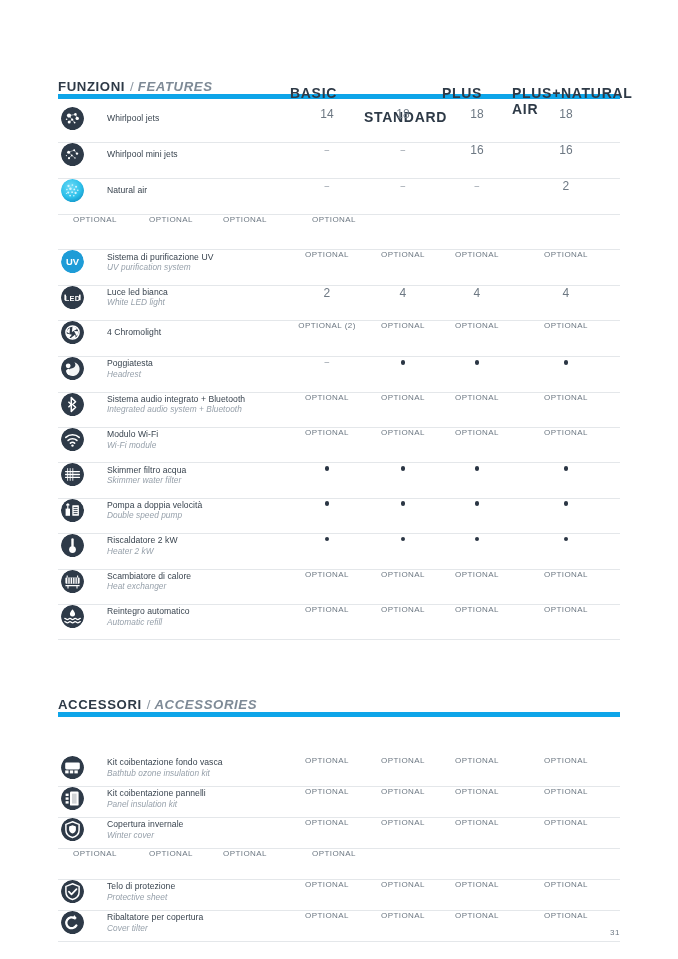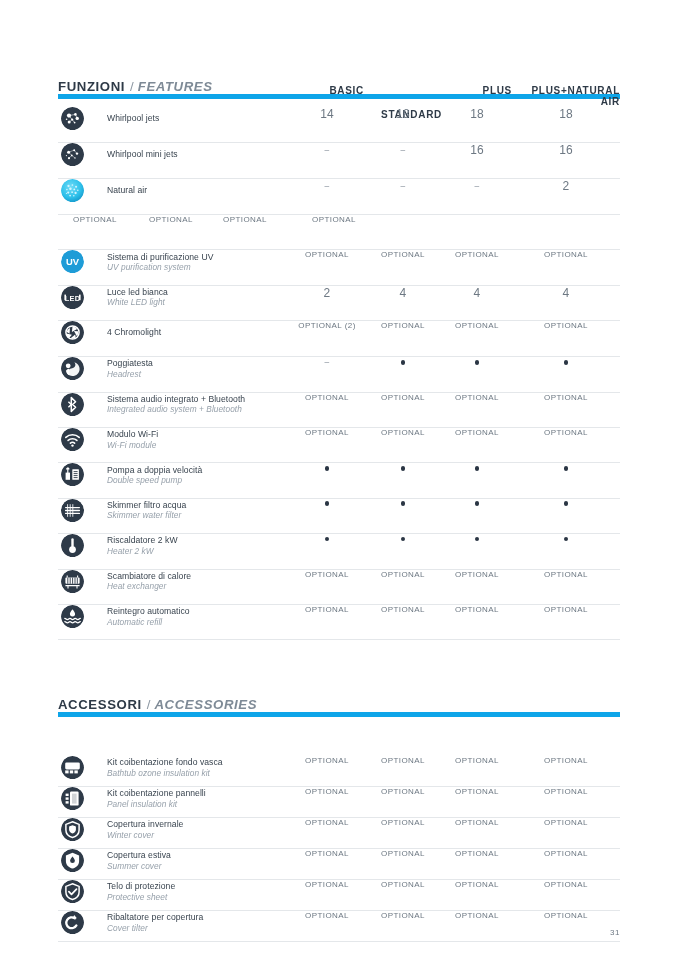--- a/index.html
+++ b/index.html
@@ -52,25 +52,25 @@
   }
 
   
   .col-heads {
     position: absolute;
     left: 290px;
     width: 330px;
     display: flex;
   }
   .col-heads .ch {
-    font-size: 10px;
+    font-size: 14px;
     font-weight: bold;
     letter-spacing: 0.7px;
     color: #2e3a47;
-    text-align: right;
+    text-align: left;
   }
   .ch.c1 { width: 74px; }
   .ch.c2 { width: 78px; margin-top: 24px; }
   .ch.c3 { width: 70px; }
   .ch.c4 { width: 108px; }
 
   
   .tbl {
     position: absolute;
     left: 58px;
@@ -424,63 +424,63 @@
           <div class="v c2">OPTIONAL</div>
           <div class="v c3">OPTIONAL</div>
           <div class="v c4">OPTIONAL</div>
         </div>
       </div>
       <div class="row h35">
         <div class="cell-label">
           <span class="ico">
             <svg viewBox="0 0 23 23">
               <circle cx="11.5" cy="11.5" r="11.5" fill="#2e3a48"></circle>
+              <g stroke="#fff" stroke-width="1.3" fill="none" stroke-linecap="round">
+                <path d="M4.6 8.6h13.8"></path>
+                <path d="M4.6 11.5h13.8"></path>
+                <path d="M4.6 14.4h13.8"></path>
+              </g>
+              <g stroke="#fff" stroke-width="0.85">
+                <line x1="6.6" y1="5.2" x2="6.6" y2="17.8"></line>
+                <line x1="9.2" y1="5.2" x2="9.2" y2="17.8"></line>
+                <line x1="11.8" y1="5.2" x2="11.8" y2="17.8"></line>
+              </g>
+            </svg>
+          </span>
+          <div class="txt">
+            <div class="l1">Skimmer filtro acqua</div>
+            <div class="l2">Skimmer water filter</div>
+          </div>
+        </div>
+        <div class="vals">
+          <div class="v c1"><span class="dot"></span></div>
+          <div class="v c2"><span class="dot"></span></div>
+          <div class="v c3"><span class="dot"></span></div>
+          <div class="v c4"><span class="dot"></span></div>
+        </div>
+      </div>
+      <div class="row h35">
+        <div class="cell-label">
+          <span class="ico">
+            <svg viewBox="0 0 23 23">
+              <circle cx="11.5" cy="11.5" r="11.5" fill="#2e3a48"></circle>
               <rect x="11.3" y="6.2" width="6.6" height="10.6" rx="0.6" fill="#fff"></rect>
               <g stroke="#2e3a48" stroke-width="0.9">
                 <line x1="12.6" y1="8.6" x2="16.6" y2="8.6"></line>
                 <line x1="12.6" y1="10.6" x2="16.6" y2="10.6"></line>
                 <line x1="12.6" y1="12.6" x2="16.6" y2="12.6"></line>
                 <line x1="12.6" y1="14.6" x2="16.6" y2="14.6"></line>
               </g>
               <rect x="4.6" y="9.6" width="4.4" height="7.2" fill="#fff"></rect>
               <path d="M6.8 4.6v5.4M6.8 4.6l-1.5 1.8M6.8 4.6l1.5 1.8" stroke="#fff" stroke-width="1.2" fill="none"></path>
             </svg>
           </span>
           <div class="txt">
             <div class="l1">Pompa a doppia velocità</div>
             <div class="l2">Double speed pump</div>
-          </div>
-        </div>
-        <div class="vals">
-          <div class="v c1"><span class="dot"></span></div>
-          <div class="v c2"><span class="dot"></span></div>
-          <div class="v c3"><span class="dot"></span></div>
-          <div class="v c4"><span class="dot"></span></div>
-        </div>
-      </div>
-      <div class="row h35">
-        <div class="cell-label">
-          <span class="ico">
-            <svg viewBox="0 0 23 23">
-              <circle cx="11.5" cy="11.5" r="11.5" fill="#2e3a48"></circle>
-              <g stroke="#fff" stroke-width="1.3" fill="none" stroke-linecap="round">
-                <path d="M4.6 8.6h13.8"></path>
-                <path d="M4.6 11.5h13.8"></path>
-                <path d="M4.6 14.4h13.8"></path>
-              </g>
-              <g stroke="#fff" stroke-width="0.85">
-                <line x1="6.6" y1="5.2" x2="6.6" y2="17.8"></line>
-                <line x1="9.2" y1="5.2" x2="9.2" y2="17.8"></line>
-                <line x1="11.8" y1="5.2" x2="11.8" y2="17.8"></line>
-              </g>
-            </svg>
-          </span>
-          <div class="txt">
-            <div class="l1">Skimmer filtro acqua</div>
-            <div class="l2">Skimmer water filter</div>
           </div>
         </div>
         <div class="vals">
           <div class="v c1"><span class="dot"></span></div>
           <div class="v c2"><span class="dot"></span></div>
           <div class="v c3"><span class="dot"></span></div>
           <div class="v c4"><span class="dot"></span></div>
         </div>
       </div>
       <div class="row h35">
@@ -638,33 +638,20 @@
           </div>
         </div>
         <div class="vals">
           <div class="v c1">OPTIONAL</div>
           <div class="v c2">OPTIONAL</div>
           <div class="v c3">OPTIONAL</div>
           <div class="v c4">OPTIONAL</div>
         </div>
       </div>
       <div class="row h31">
-        <div class="cell-label">
-          <span class="ico">
-            <svg viewBox="0 0 23 23">
-              <circle cx="11.5" cy="11.5" r="11.5" fill="#2e3a48"></circle>
-              <path d="M11.5 3.8l6.6 2.6v5.5c0 4-2.8 6.6-6.6 7.6-3.8-1-6.6-3.6-6.6-7.6V6.4z" fill="#fff"></path>
-              <path d="M11.5 7.4c0 0 2.4 2.7 2.4 4.3a2.4 2.4 0 0 1-4.8 0c0-1.6 2.4-4.3 2.4-4.3z" fill="#2e3a48"></path>
-            </svg>
-          </span>
-          <div class="txt">
-            <div class="l1">Copertura estiva</div>
-            <div class="l2">Summer cover</div>
-          </div>
-        </div>
         <div class="vals">
           <div class="v c1">OPTIONAL</div>
           <div class="v c2">OPTIONAL</div>
           <div class="v c3">OPTIONAL</div>
           <div class="v c4">OPTIONAL</div>
         </div>
       </div>
       <div class="row h31">
         <div class="cell-label">
           <span class="ico">

